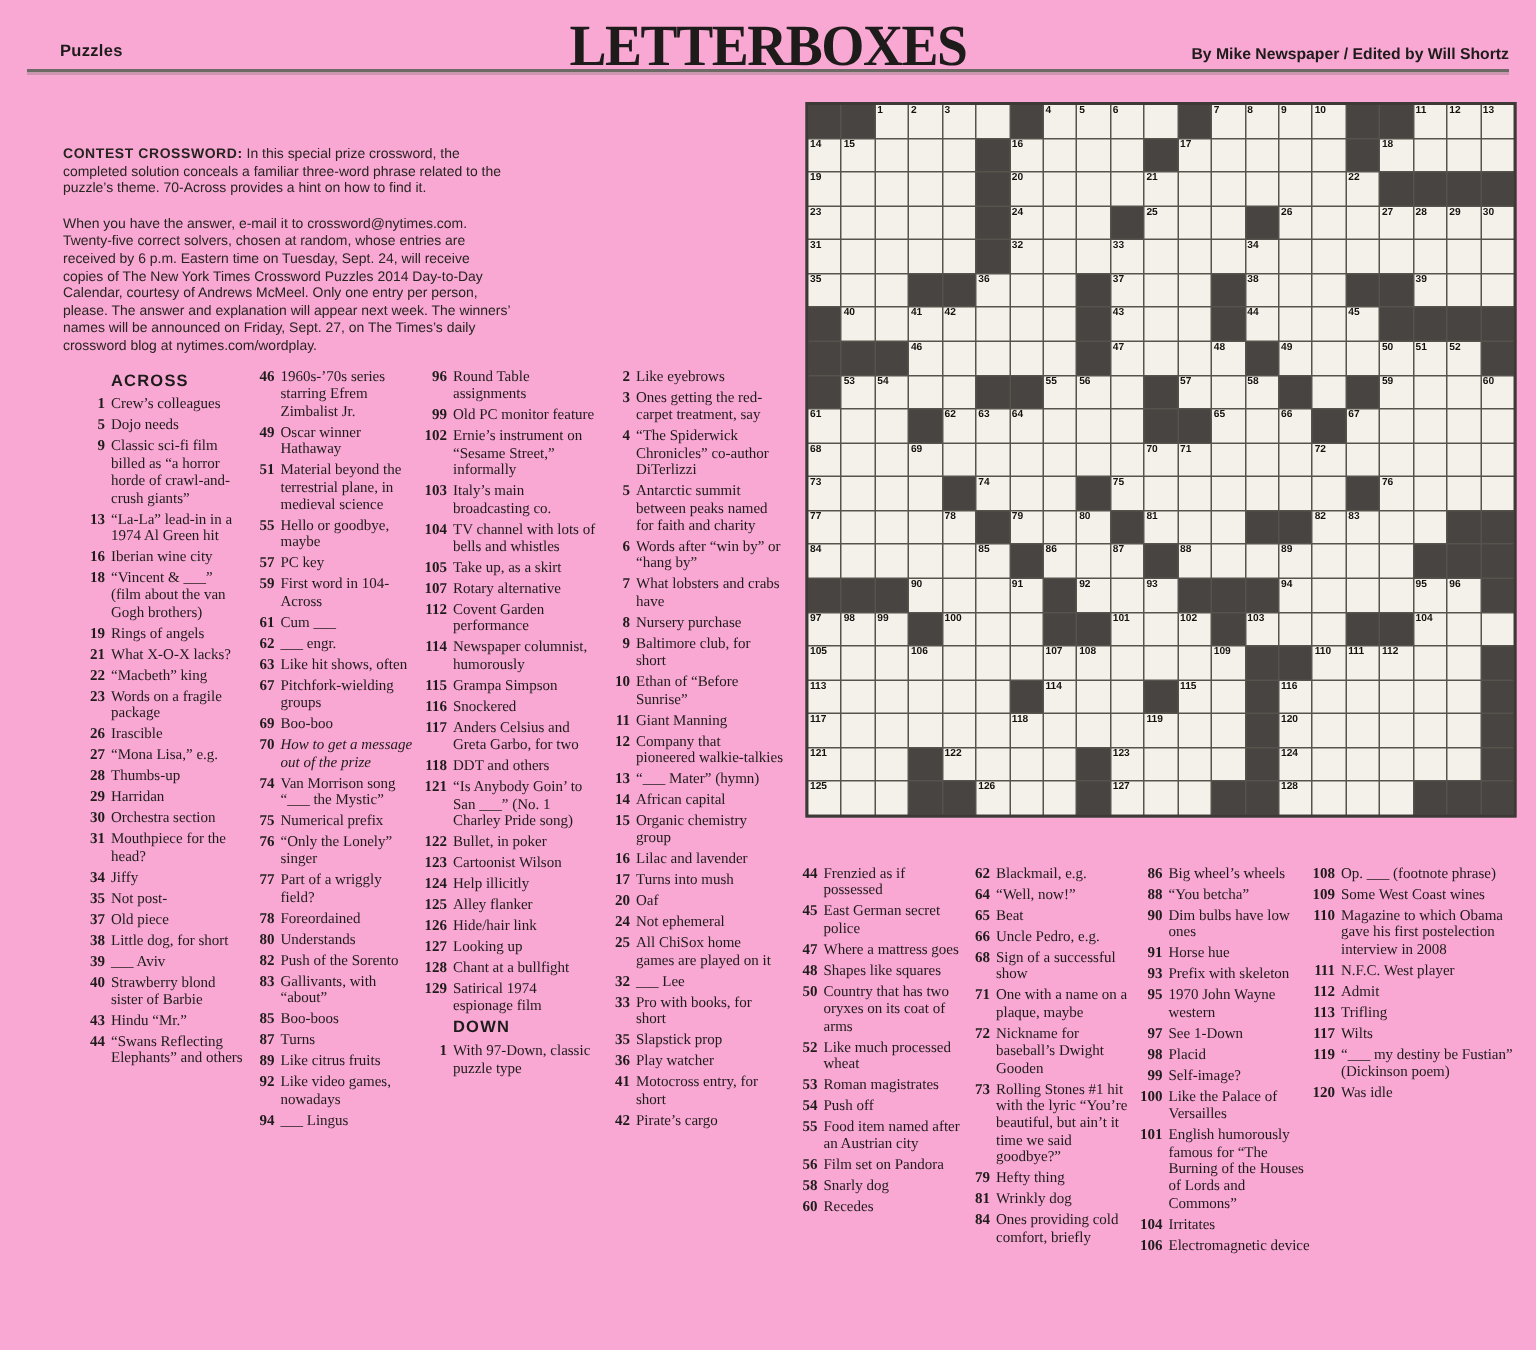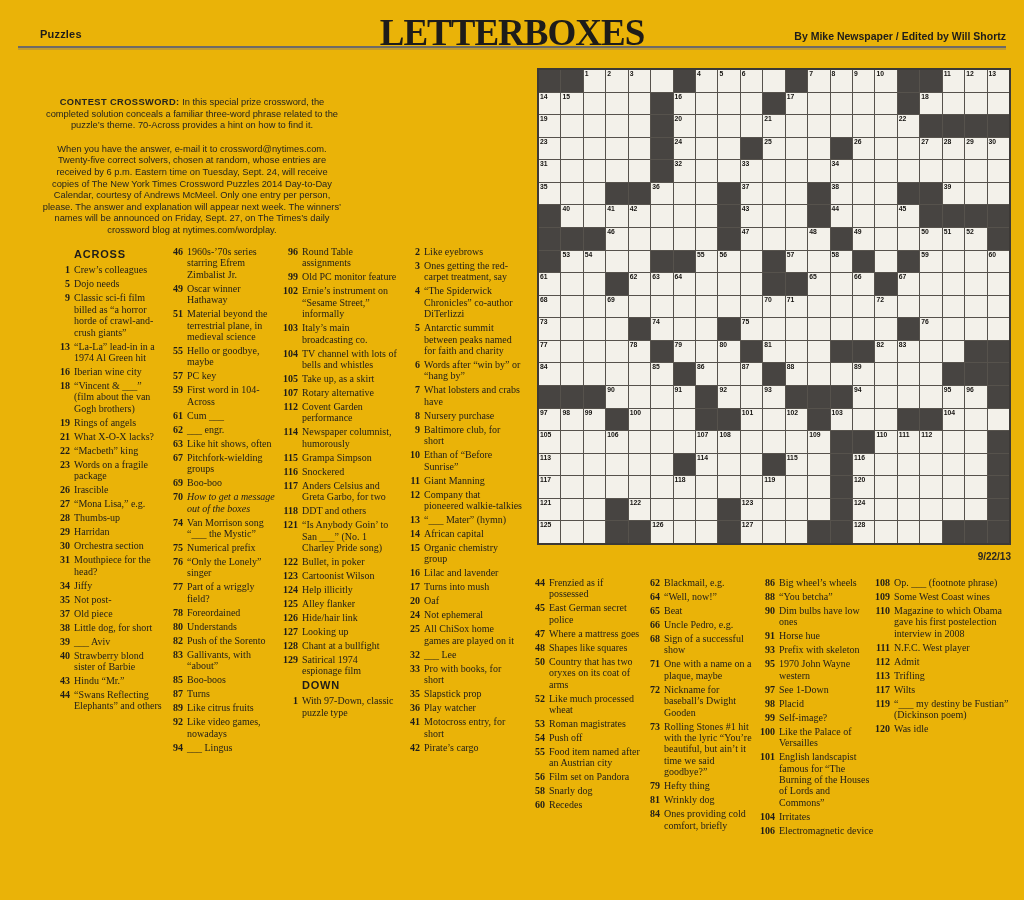--- a/index.html
+++ b/index.html
@@ -1,32 +1,32 @@
 <!DOCTYPE html>
 <html><head>
 <meta charset="utf-8">
 <style>
   html,body{margin:0;padding:0;background:#d8d6d0;}
-  #page{position:relative;width:1024px;height:900px;background:#eab308;overflow:hidden;
+  #page{position:relative;width:1024px;height:900px;background:#f9a8d4;overflow:hidden;
         font-family:"Liberation Serif",serif;color:#1e1c1a;}
   
   #section-label{position:absolute;left:40px;top:28px;font-family:"Liberation Sans",sans-serif;
         font-weight:bold;font-size:11px;letter-spacing:.2px;}
   #page-title{position:absolute;left:0;top:10px;width:100%;text-align:center;
         font-family:"Liberation Serif",serif;font-weight:bold;font-size:37px;letter-spacing:-1px;
         transform:scaleY(1.05);}
   #byline{position:absolute;right:18px;top:30px;font-family:"Liberation Sans",sans-serif;
         font-weight:bold;font-size:10.5px;}
   #header-rule{position:absolute;left:18px;top:46px;width:988px;height:2px;background:#6d6a66;
         box-shadow:0 2px 0 rgba(120,116,110,.35);}
   
   #contest{position:absolute;left:42px;top:97px;width:300px;font-family:"Liberation Sans",sans-serif;
         font-size:9.3px;line-height:11.6px;color:#26241f;}
   #contest .lead{font-weight:bold;letter-spacing:.4px;}
-  #contest p{margin:0 0 12px 0;text-align:center;}
+  #contest p{margin:0 0 12px 0;}
   
   .clue-col{position:absolute;font-size:10px;line-height:11.4px;}
   .clue{position:relative;padding-left:22px;margin-bottom:2.6px;}
   .clue .num{position:absolute;left:0;top:0;width:18px;text-align:right;font-weight:bold;
         font-family:"Liberation Serif",serif;}
   .clue .txt{display:block;}
   .clue.italic .txt{font-style:italic;}
   .clue-heading{font-family:"Liberation Sans",sans-serif;font-weight:bold;font-size:11px;
         letter-spacing:.8px;margin:3px 0 4px 22px;}
   #colA{left:52px;top:246px;width:112px;}
@@ -202,21 +202,21 @@
       <div class="clue">
         <span class="num">67</span>
         <span class="txt">Pitchfork-wielding groups</span>
       </div>
       <div class="clue">
         <span class="num">69</span>
         <span class="txt">Boo-boo</span>
       </div>
       <div class="clue italic">
         <span class="num">70</span>
-        <span class="txt">How to get a message out of the boxes</span>
+        <span class="txt">How to get a message out of the prize</span>
       </div>
       <div class="clue">
         <span class="num">74</span>
         <span class="txt">Van Morrison song “___ the Mystic”</span>
       </div>
       <div class="clue">
         <span class="num">75</span>
         <span class="txt">Numerical prefix</span>
       </div>
       <div class="clue">
@@ -593,21 +593,21 @@
       <div class="clue">
         <span class="num">99</span>
         <span class="txt">Self-image?</span>
       </div>
       <div class="clue">
         <span class="num">100</span>
         <span class="txt">Like the Palace of Versailles</span>
       </div>
       <div class="clue">
         <span class="num">101</span>
-        <span class="txt">English landscapist famous for “The Burning of the Houses of Lords and Commons”</span>
+        <span class="txt">English humorously famous for “The Burning of the Houses of Lords and Commons”</span>
       </div>
       <div class="clue">
         <span class="num">104</span>
         <span class="txt">Irritates</span>
       </div>
       <div class="clue">
         <span class="num">106</span>
         <span class="txt">Electromagnetic device</span>
       </div>
     </div>
@@ -1342,15 +1342,14 @@
       <div class="cell">
         <span class="cnum">128</span>
       </div>
       <div class="cell"></div>
       <div class="cell"></div>
       <div class="cell"></div>
       <div class="cell black"></div>
       <div class="cell black"></div>
       <div class="cell black"></div>
     </div>
-  <div id="grid-date">9/22/13</div>
 
 </div>
 
 </body></html>

